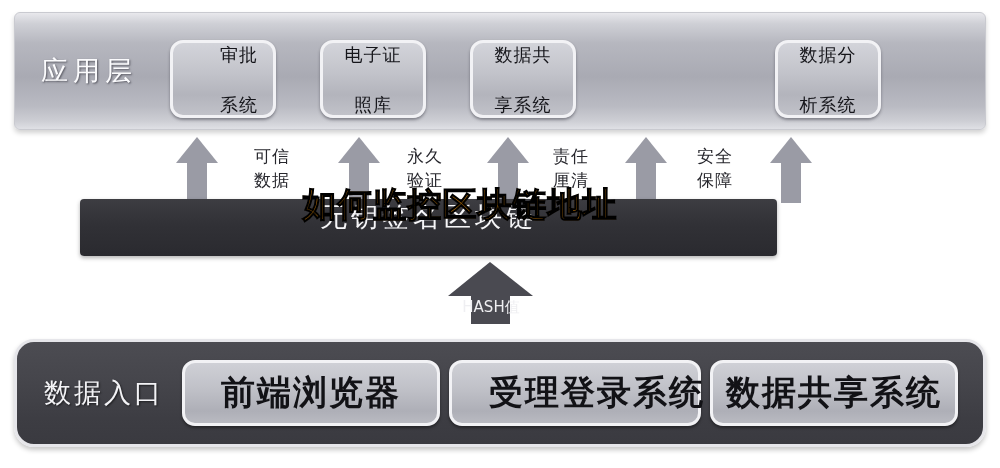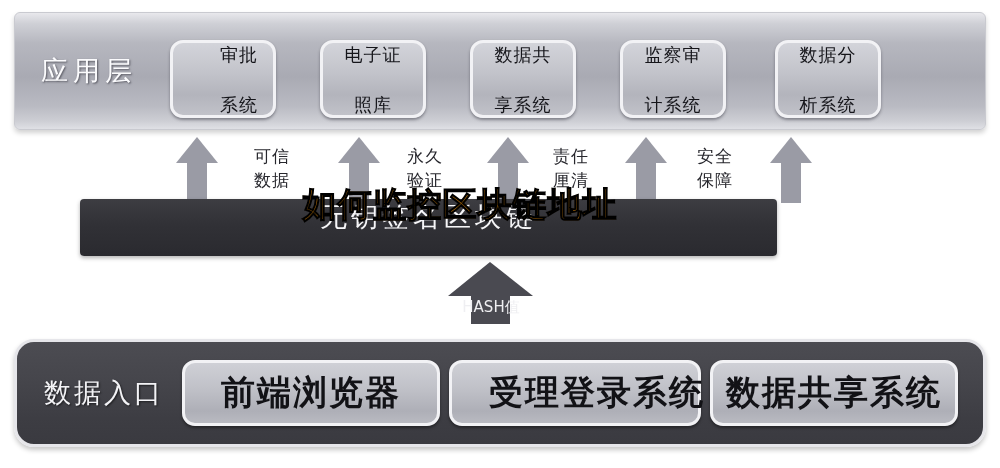--- a/index.html
+++ b/index.html
@@ -262,26 +262,20 @@
       </span>
     </div>
 
     <div class="app-box" style="left:455px;">
       <span>
         <span>数据共</span><br>
         <span>享系统</span>
       </span>
     </div>
 
-    <div class="app-box" style="left:605px;">
-      <span>
-        <span>监察审</span><br>
-        <span>计系统</span>
-      </span>
-    </div>
 
     <div class="app-box" style="left:760px;">
       <span>
         <span>数据分</span><br>
         <span>析系统</span>
       </span>
     </div>
   </div>
 
   <div class="up-arrow" style="left:176px; top:137px;">

